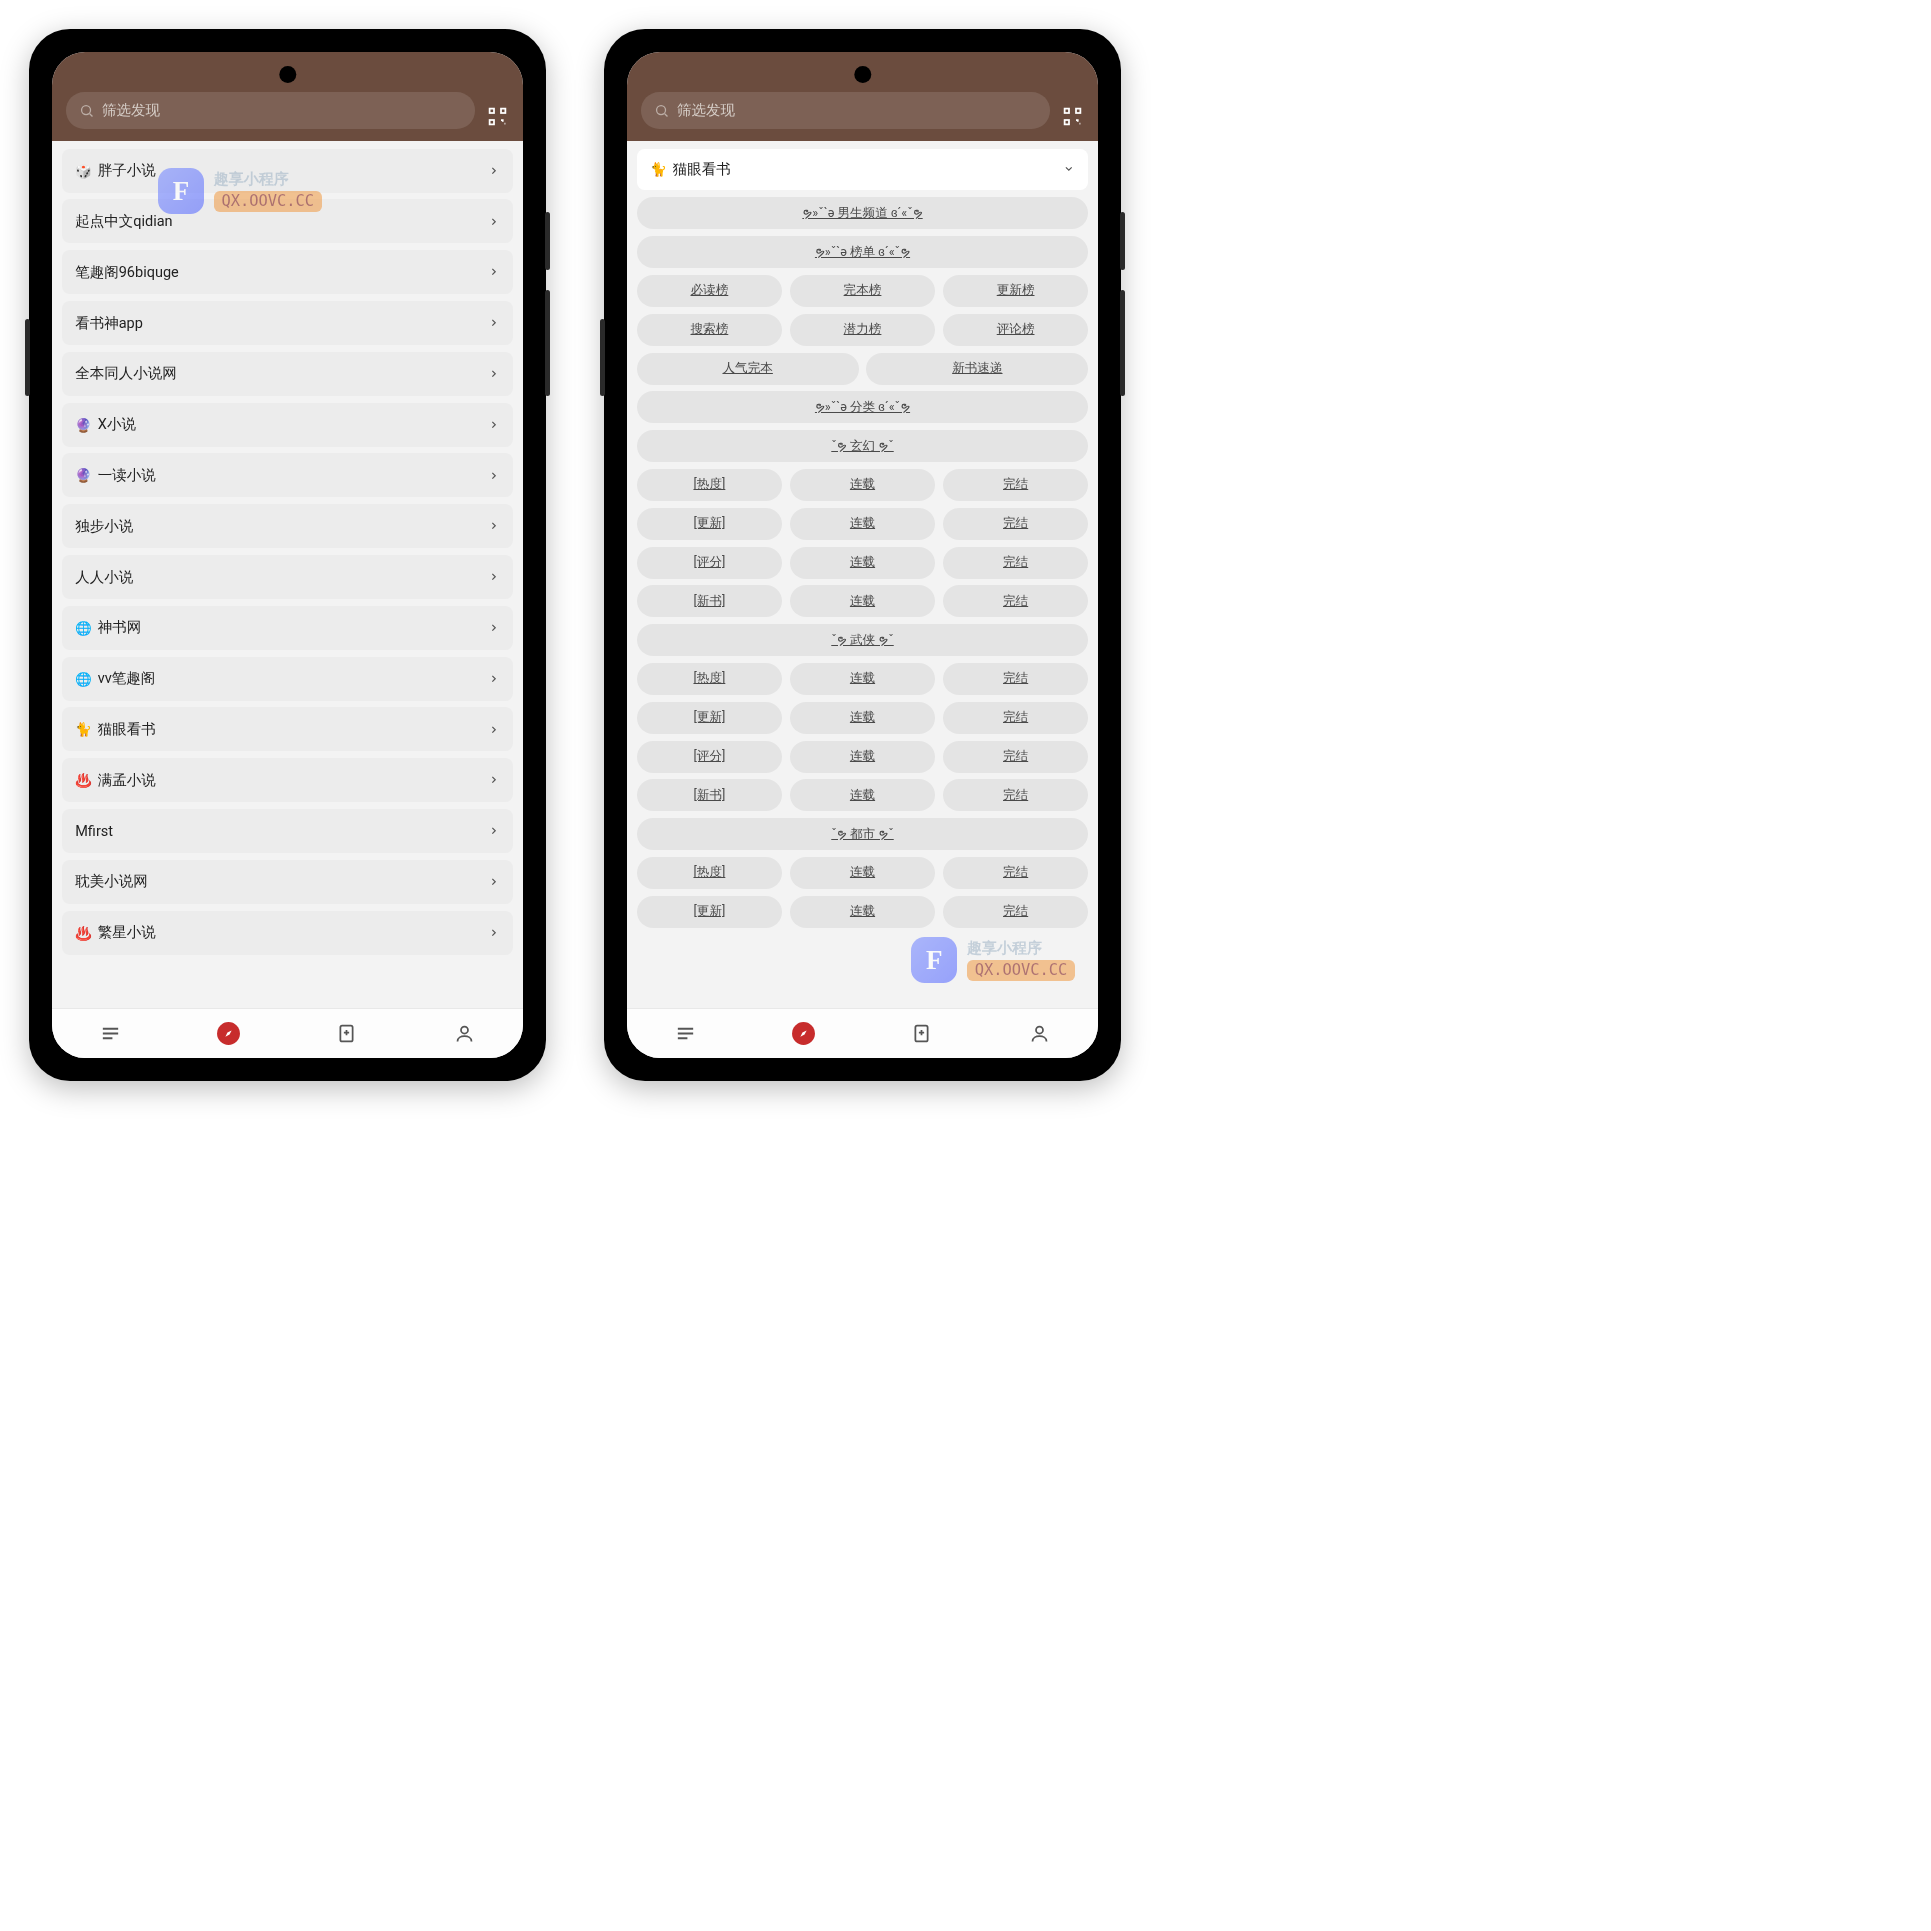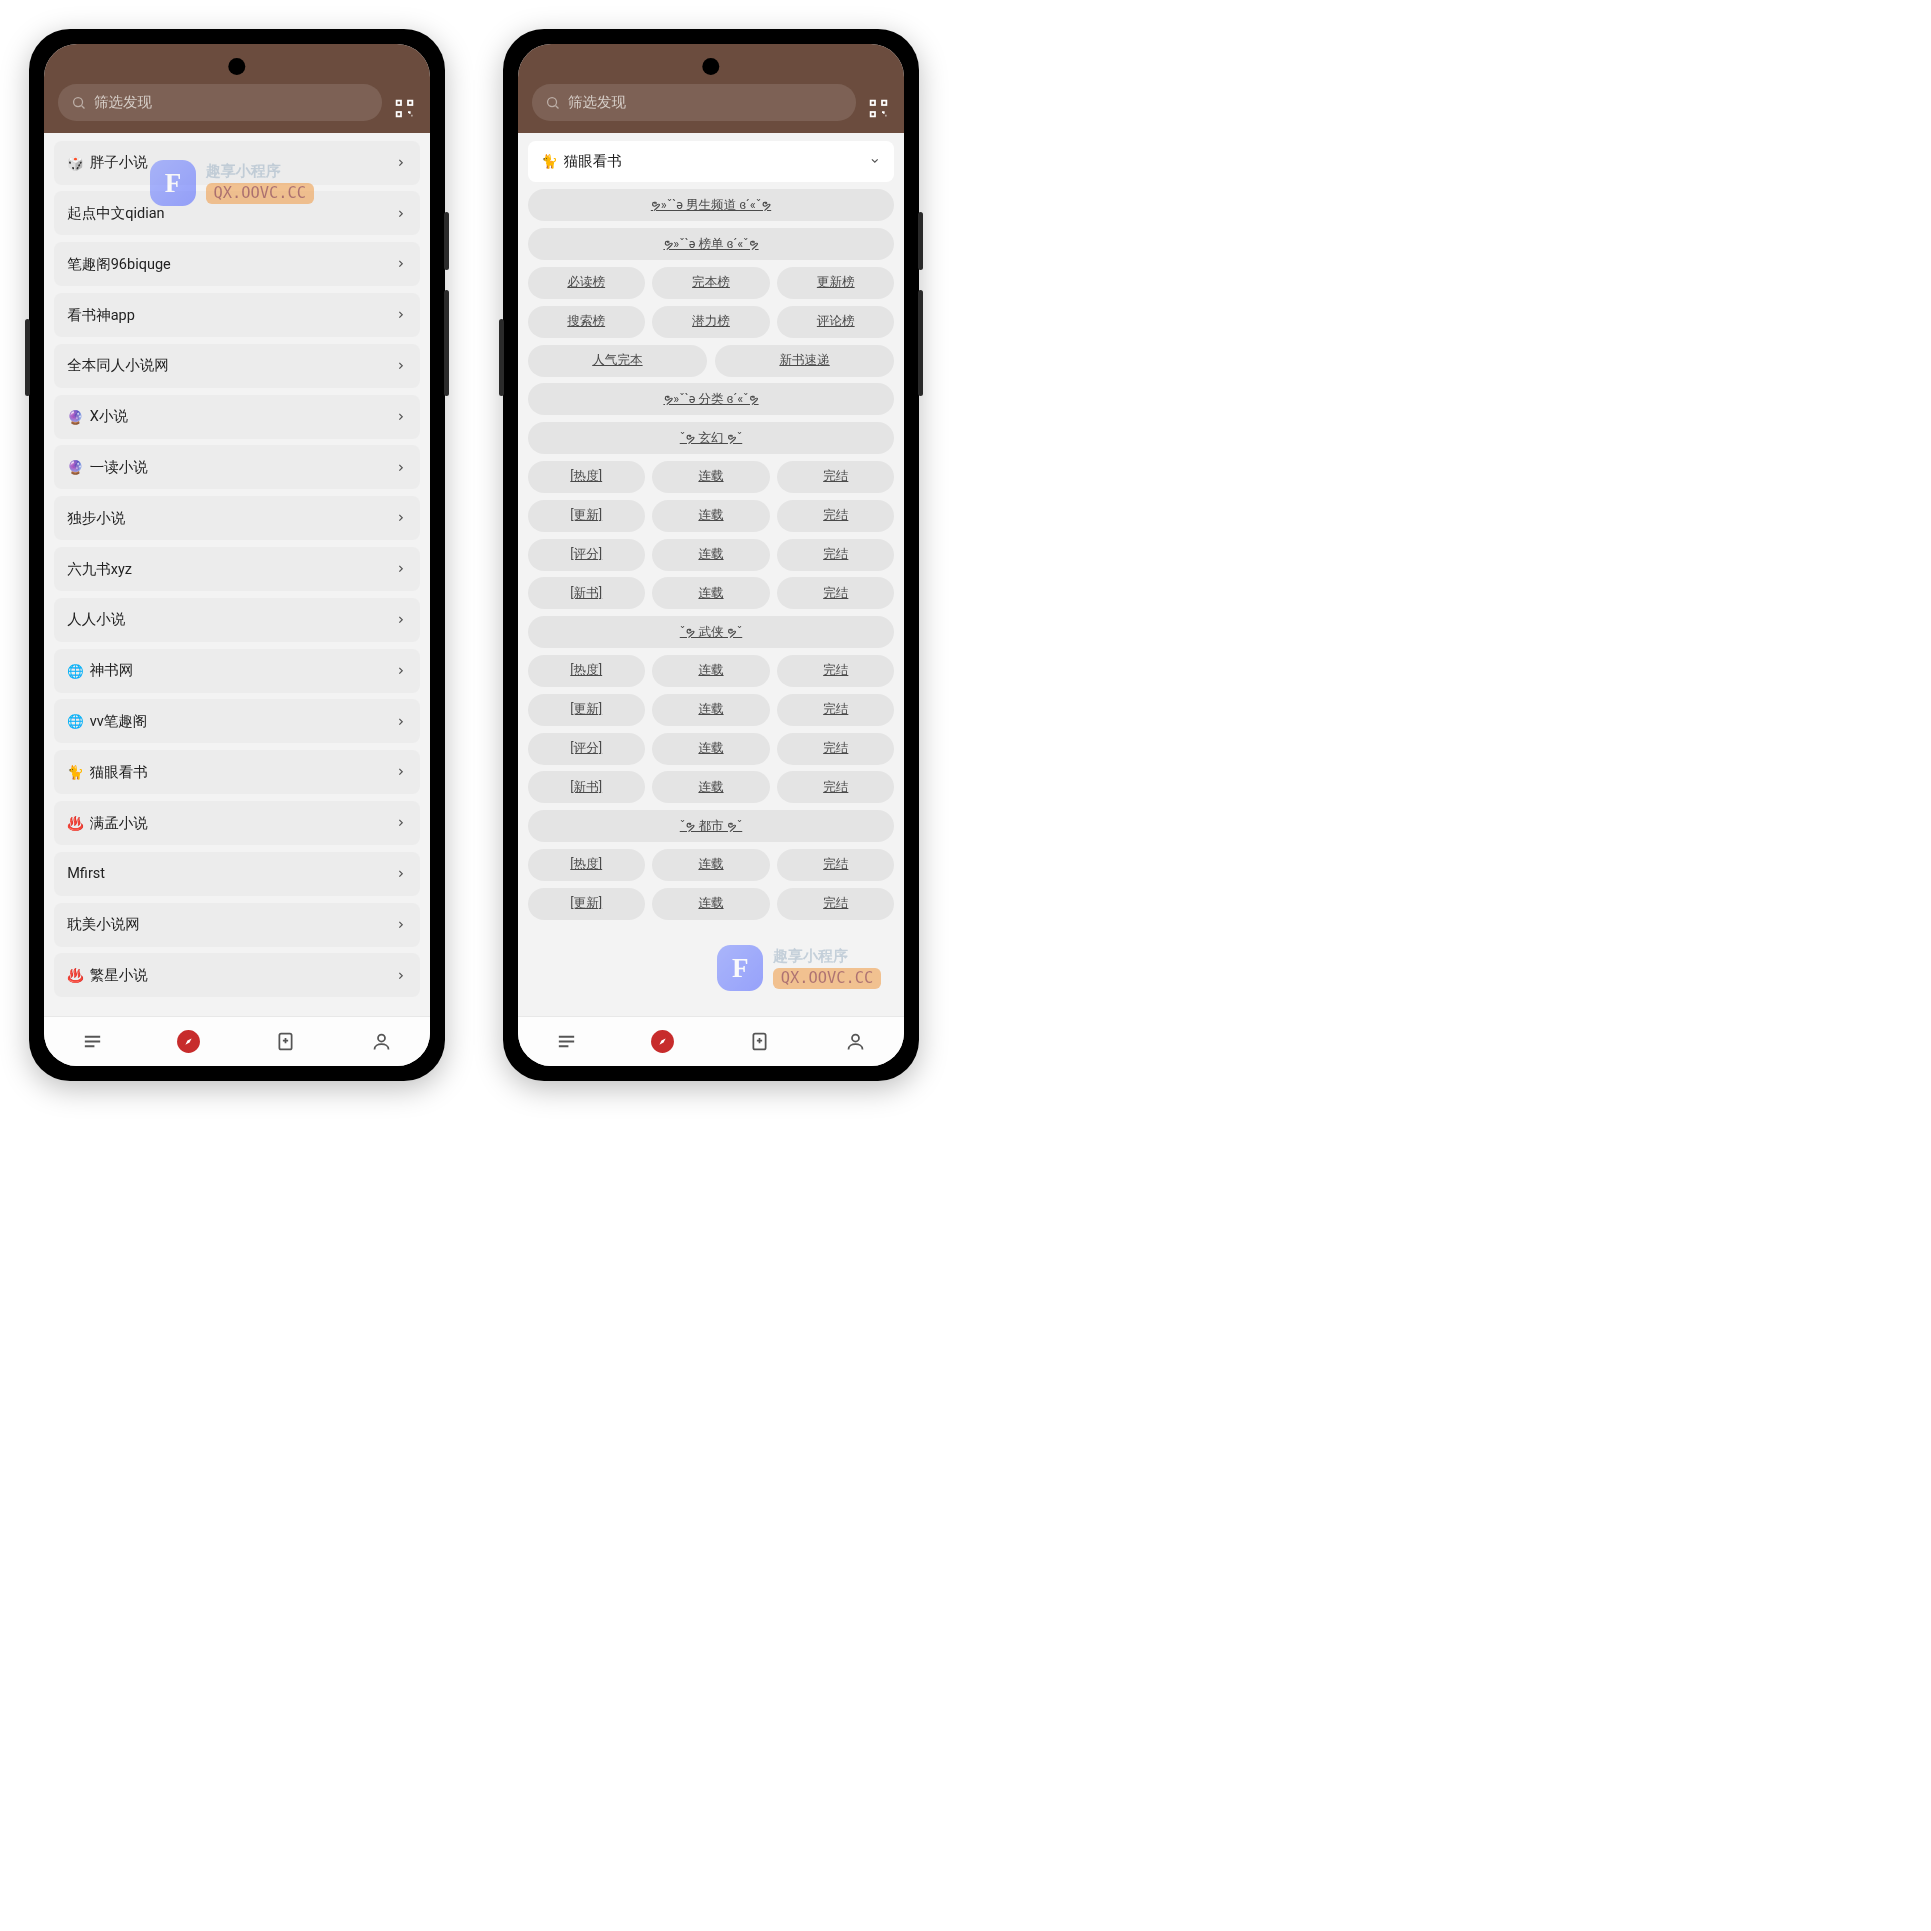--- a/index.html
+++ b/index.html
@@ -9,26 +9,26 @@
     width: 1931px;
     height: 1931px;
     display: flex;
     justify-content: flex-start;
     align-items: flex-start;
     gap: 58px;
     padding: 29px;
   }
 
   .phone {
-    width: 416px;
+    width: 517px;
     height: 1052px;
     background: #000;
     border-radius: 41px;
     position: relative;
-    padding: 15px;
+    padding: 23px;
     box-shadow: 0 7.7px 29px rgba(0,0,0,0.25);
   }
 
   .side-btn {
     position: absolute;
     background: #2a2a2a;
     border-radius: 3.9px;
   }
   .side-btn.r1 { right:-3.9px; top:183px; width:4.8px; height:58px; }
   .side-btn.r2 { right:-3.9px; top:261px; width:4.8px; height:106px; }
@@ -227,26 +227,20 @@
             <polyline points="9 18 15 12 9 6"></polyline>
           </svg>
         </div>
         <div class="src-item">
           <span class="label">独步小说</span>
           <svg class="chevron" viewBox="0 0 24 24" fill="none" stroke="#555" stroke-width="2.5">
             <polyline points="9 18 15 12 9 6"></polyline>
           </svg>
         </div>
         <div class="src-item">
-          <span class="label">六九书xyz</span>
-          <svg class="chevron" viewBox="0 0 24 24" fill="none" stroke="#555" stroke-width="2.5">
-            <polyline points="9 18 15 12 9 6"></polyline>
-          </svg>
-        </div>
-        <div class="src-item">
           <span class="label">人人小说</span>
           <svg class="chevron" viewBox="0 0 24 24" fill="none" stroke="#555" stroke-width="2.5">
             <polyline points="9 18 15 12 9 6"></polyline>
           </svg>
         </div>
         <div class="src-item">
           <span class="emoji">🌐</span>
           <span class="label">神书网</span>
           <svg class="chevron" viewBox="0 0 24 24" fill="none" stroke="#555" stroke-width="2.5">
             <polyline points="9 18 15 12 9 6"></polyline>

